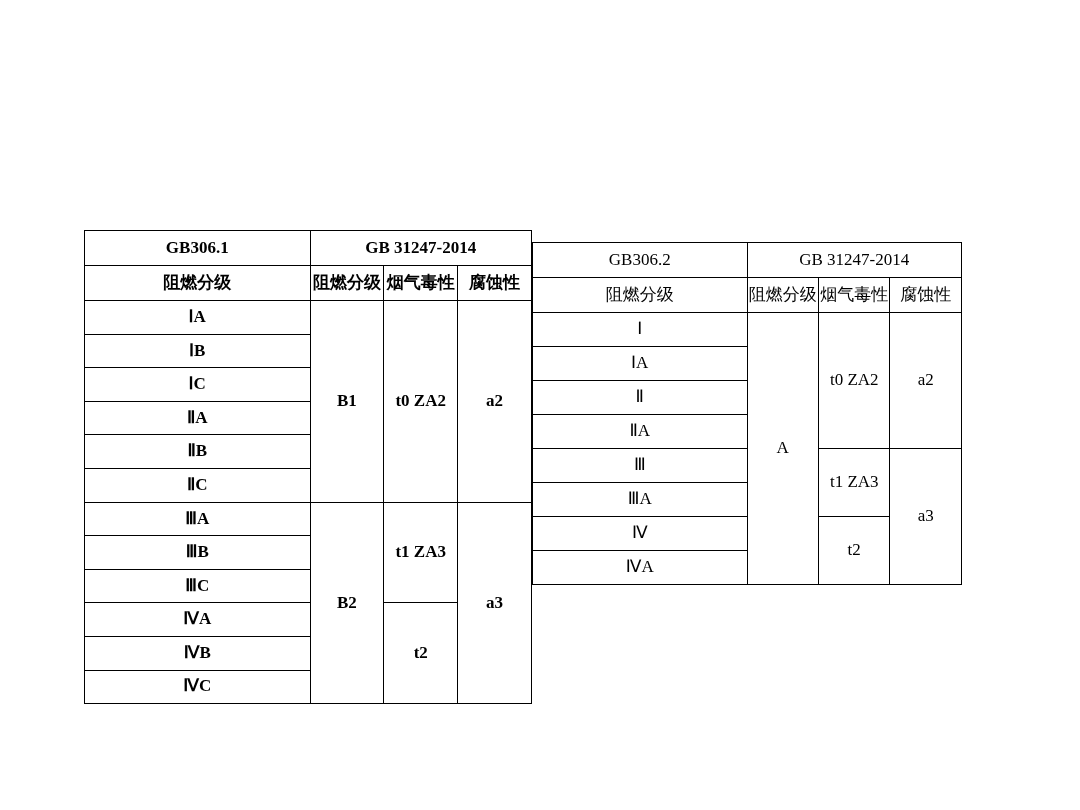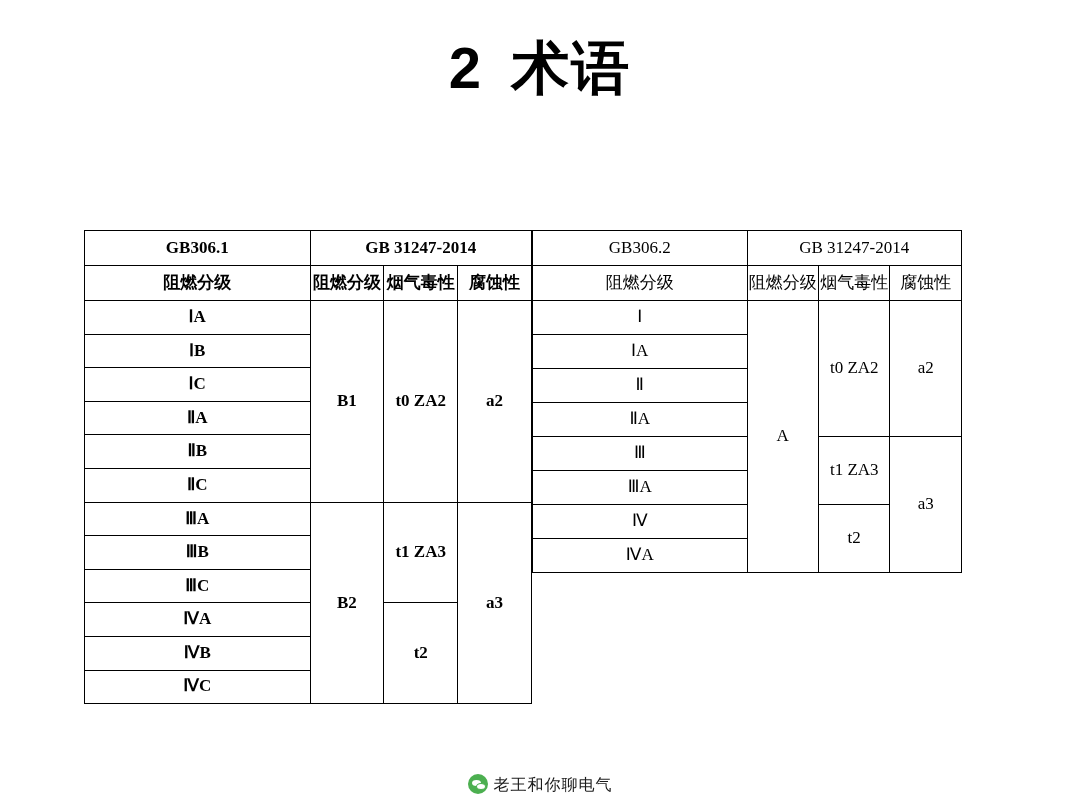--- a/index.html
+++ b/index.html
@@ -74,21 +74,21 @@
   #table-left td.c0 { width: 110px; }
   #table-left td.c1 { width: 108px; }
   #table-left td.c2 { width: 118px; }
   #table-left td.c3 { width: 112px; }
   #table-left tr { height: 33.6px; font-weight: bold; }
   #table-left tr.hdr { height: 35px; }
 
   
   #table-right {
     left: 532px;
-    top: 0;
+    top: 12px;
     width: 430px;
   }
   #table-right td.c0 { width: 108px; }
   #table-right td.c1 { width: 108px; }
   #table-right td.c2 { width: 108px; }
   #table-right td.c3 { width: 106px; }
   #table-right tr { height: 34px; }
   #table-right tr.hdr { height: 35px; }
 
   td.hdr-cell {
@@ -140,23 +140,20 @@
   }
   .footer-text {
     letter-spacing: 1px;
   }
 </style>
 </head>
 <body>
 
 <div class="slide">
 
-  <div class="slide-title">
-    <span class="num">2</span><span>术语</span>
-  </div>
 
 
   <div class="tables-wrap">
     <table class="cmp" id="table-left">
         <tbody>
           <tr class="hdr">
             <td class="c0 hdr-cell">GB306.1</td>
             <td class="c1 hdr-cell" colspan="3">GB 31247-2014</td>
           </tr>
           <tr class="hdr">
@@ -249,17 +246,14 @@
             <td class="c0">Ⅳ</td>
             <td class="c2 span-group" rowspan="2">t2</td>
           </tr>
           <tr>
             <td class="c0">ⅣA</td>
           </tr>
         </tbody>
       </table>
   </div>
 
-  <div class="footer">
-    <span class="wechat-logo"></span><span class="footer-text">老王和你聊电气</span>
-  </div>
 
 </div>
 
 </body></html>

